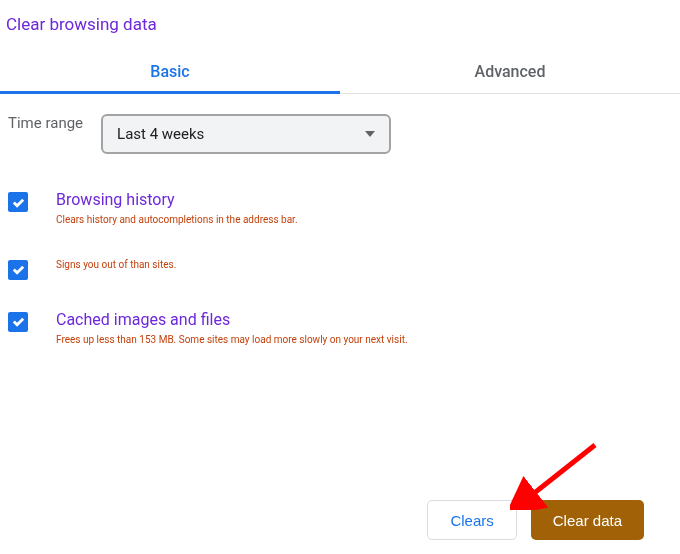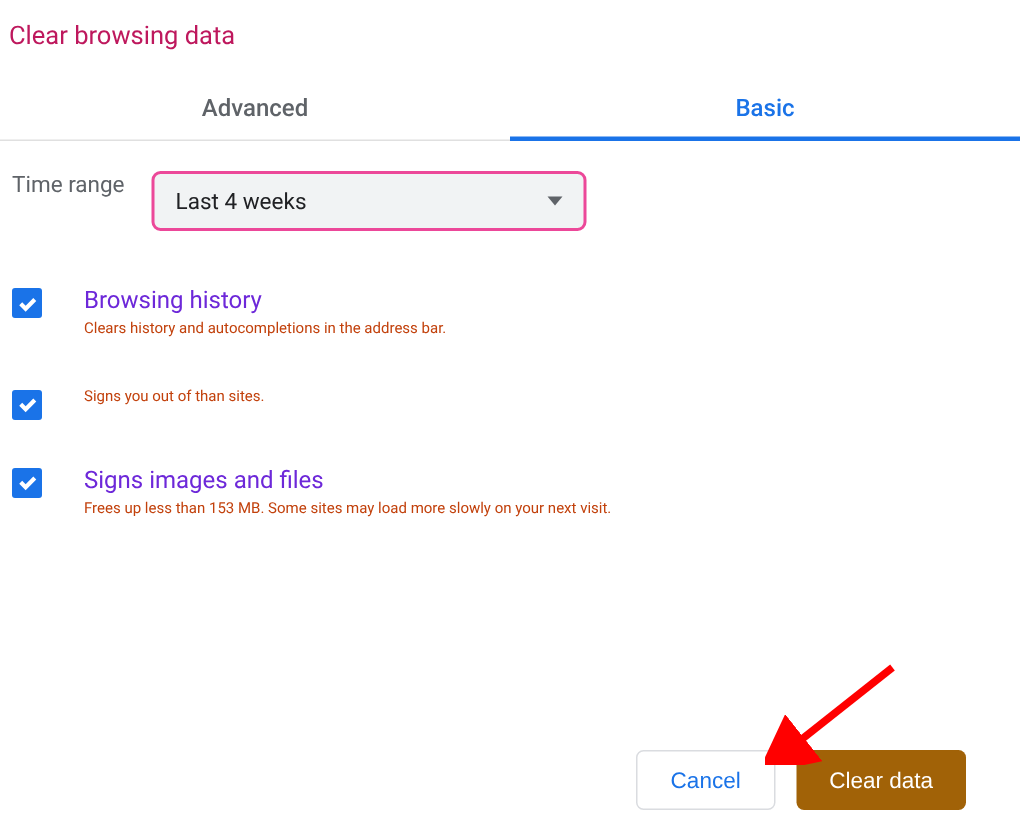--- a/index.html
+++ b/index.html
@@ -7,21 +7,21 @@
     font-family: Roboto, "Segoe UI", Arial, sans-serif;
     background: #fff;
     width: 680px;
     height: 554px;
     position: relative;
     color: #202124;
   }
   .dialog-title {
     font-size: 17px;
     font-weight: 400;
-    color: #be185d;
+    color: #6d28d9;
     padding: 14px 0 0 6px;
   }
   .tabs {
     display: flex;
     margin-top: 16px;
     border-bottom: 1px solid #e0e0e0;
   }
   .tab {
     flex: 1;
     text-align: center;
@@ -58,21 +58,21 @@
     color: #5f6368;
   }
   .select-wrapper {
     position: relative;
     width: 290px;
   }
   .select {
     width: 100%;
     height: 40px;
     background: #f1f3f4;
-    border: 2px solid #ec4899;
+    border: 2px solid #a3a3a3;
     border-radius: 6px;
     padding: 0 14px;
     display: flex;
     align-items: center;
     justify-content: space-between;
     font-size: 15px;
     color: #202124;
     cursor: pointer;
   }
   .chevron {
@@ -155,22 +155,22 @@
     height: 70px;
     pointer-events: none;
   }
 </style>
 </head>
 <body>
 
 <div class="dialog-title">Clear browsing data</div>
 
 <div class="tabs">
+  <div class="tab active">Basic</div>
   <div class="tab">Advanced</div>
-  <div class="tab active">Basic</div>
 </div>
 
 <div class="content">
 
   <div class="time-range-row">
     <span class="time-range-label">Time range</span>
     <div class="select-wrapper">
       <div class="select">
         <span>Last 4 weeks</span>
         <span class="chevron"></span>
@@ -201,29 +201,29 @@
     </div>
   </div>
 
   <div class="option-row">
     <div class="checkbox">
       <svg viewBox="0 0 16 16">
           <polyline points="3,8 6.5,11.5 13,5"></polyline>
         </svg>
     </div>
     <div class="option-text">
-      <div class="option-title">Signs images and files</div>
+      <div class="option-title">Cached images and files</div>
       <div class="option-desc">Frees up less than 153 MB. Some sites may load more slowly on your next visit.</div>
     </div>
   </div>
 
 </div>
 
 <div class="footer">
-  <button class="btn btn-cancel">Cancel</button>
+  <button class="btn btn-cancel">Clears</button>
   <button class="btn btn-primary">Clear data</button>
 </div>
 
 <svg class="arrow-annotation" viewBox="0 0 90 70">
   <defs>
     <marker id="ahead" markerWidth="8" markerHeight="8" refX="2" refY="4" orient="auto">
       <polygon points="0,0 8,4 0,8" fill="#ff0000"></polygon>
     </marker>
   </defs>
   <line x1="85" y1="5" x2="18" y2="58" stroke="#ff0000" stroke-width="5" marker-end="url(#ahead)"></line>

